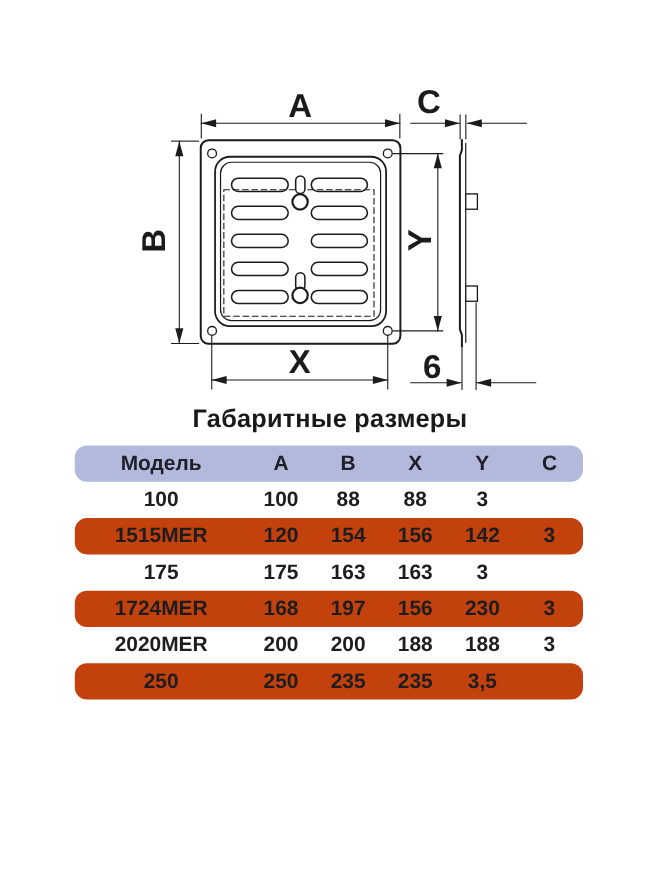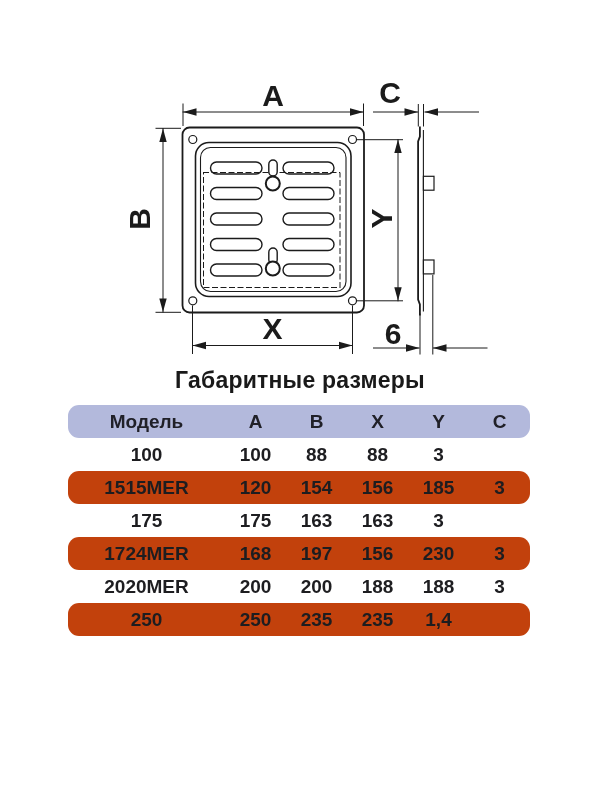--- a/index.html
+++ b/index.html
@@ -156,21 +156,21 @@
       <div class="cell">88</div>
       <div class="cell">88</div>
       <div class="cell">3</div>
     </div>
 
     <div class="trow alt">
       <div class="cell">1515MER</div>
       <div class="cell">120</div>
       <div class="cell">154</div>
       <div class="cell">156</div>
-      <div class="cell">185</div>
+      <div class="cell">142</div>
       <div class="cell">3</div>
     </div>
 
     <div class="trow">
       <div class="cell">175</div>
       <div class="cell">175</div>
       <div class="cell">163</div>
       <div class="cell">163</div>
       <div class="cell">3</div>
     </div>
@@ -191,17 +191,17 @@
       <div class="cell">188</div>
       <div class="cell">188</div>
       <div class="cell">3</div>
     </div>
 
     <div class="trow alt">
       <div class="cell">250</div>
       <div class="cell">250</div>
       <div class="cell">235</div>
       <div class="cell">235</div>
-      <div class="cell">1,4</div>
+      <div class="cell">3,5</div>
     </div>
   </div>
 
 </div>
 
 </body></html>

